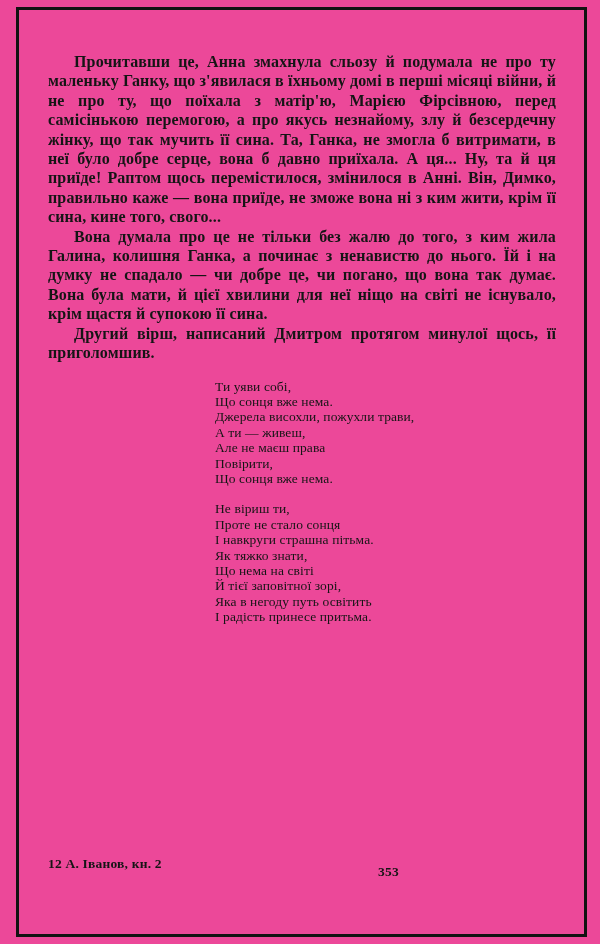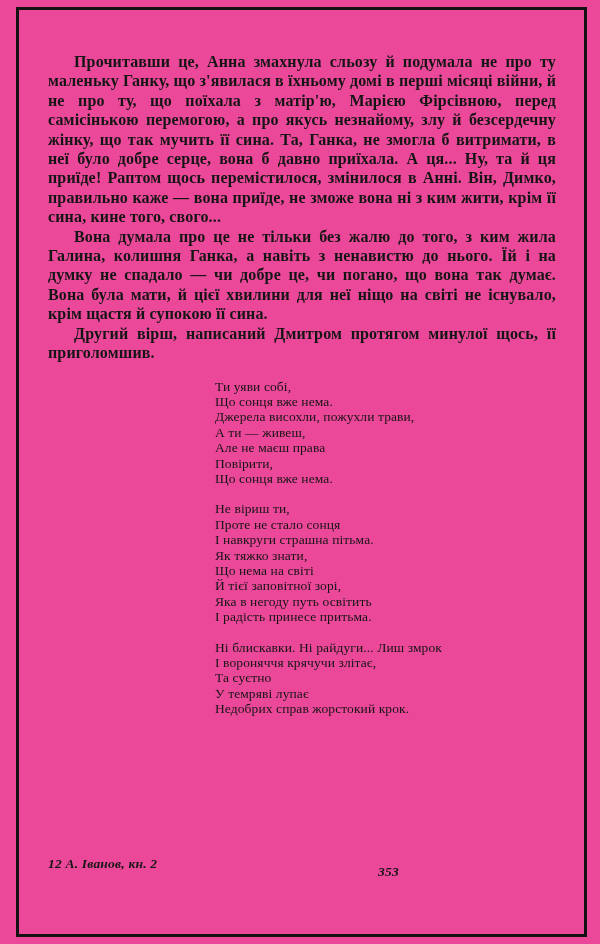--- a/index.html
+++ b/index.html
@@ -53,21 +53,20 @@
   }
   .footer {
     position: absolute;
     left: 48px;
     top: 856px;
     width: 508px;
     height: 20px;
     font-size: 13.5px;
     font-weight: bold;
     letter-spacing: 0.2px;
-    font-style: italic;
   }
   .sig {
     position: absolute;
     left: 0;
     top: 0;
   }
   .pagenum {
     position: absolute;
     left: 330px;
     top: 8px;
@@ -75,44 +74,39 @@
   }
 </style>
 </head>
 <body>
 
 <div class="page">
   <div class="frame"></div>
 
   <div class="content">
     <p class="para">Прочитавши це, Анна змахнула сльозу й подумала не про ту маленьку Ганку, що з'явилася в їхньому домі в перші місяці війни, й не про ту, що поїхала з матір'ю, Марією Фірсівною, перед самісінькою перемогою, а про якусь незнайому, злу й безсердечну жінку, що так мучить її сина. Та, Ганка, не змогла б витримати, в неї було добре серце, вона б давно приїхала. А ця... Ну, та й ця приїде! Раптом щось перемістилося, змінилося в Анні. Він, Димко, правильно каже — вона приїде, не зможе вона ні з ким жити, крім її сина, кине того, свого...</p>
-    <p class="para">Вона думала про це не тільки без жалю до того, з ким жила Галина, колишня Ганка, а навіть з ненавистю до нього. Їй і на думку не спадало — чи добре це, чи погано, що вона так думає. Вона була мати, й цієї хвилини для неї ніщо на світі не існувало, крім щастя й супокою її сина.</p>
+    <p class="para">Вона думала про це не тільки без жалю до того, з ким жила Галина, колишня Ганка, а починає з ненавистю до нього. Їй і на думку не спадало — чи добре це, чи погано, що вона так думає. Вона була мати, й цієї хвилини для неї ніщо на світі не існувало, крім щастя й супокою її сина.</p>
     <p class="para">Другий вірш, написаний Дмитром протягом минулої щось, її приголомшив.</p>
 
     <div class="poem">
       <div class="stanza">Ти уяви собі,
 Що сонця вже нема.
 Джерела висохли, пожухли трави,
 А ти — живеш,
 Але не маєш права
 Повірити,
 Що сонця вже нема.</div>
       <div class="stanza">Не віриш ти,
 Проте не стало сонця
 І навкруги страшна пітьма.
 Як тяжко знати,
 Що нема на світі
 Й тієї заповітної зорі,
 Яка в негоду путь освітить
 І радість принесе притьма.</div>
-      <div class="stanza">Ні блискавки. Ні райдуги... Лиш змрок
-І вороняччя крячучи злітає,
-Та суєтно
-У темряві лупає
-Недобрих справ жорстокий крок.</div>
     </div>
   </div>
 
   <div class="footer">
     <span class="sig">12 А. Іванов, кн. 2</span>
     <span class="pagenum">353</span>
   </div>
 </div>
 
 </body></html>

